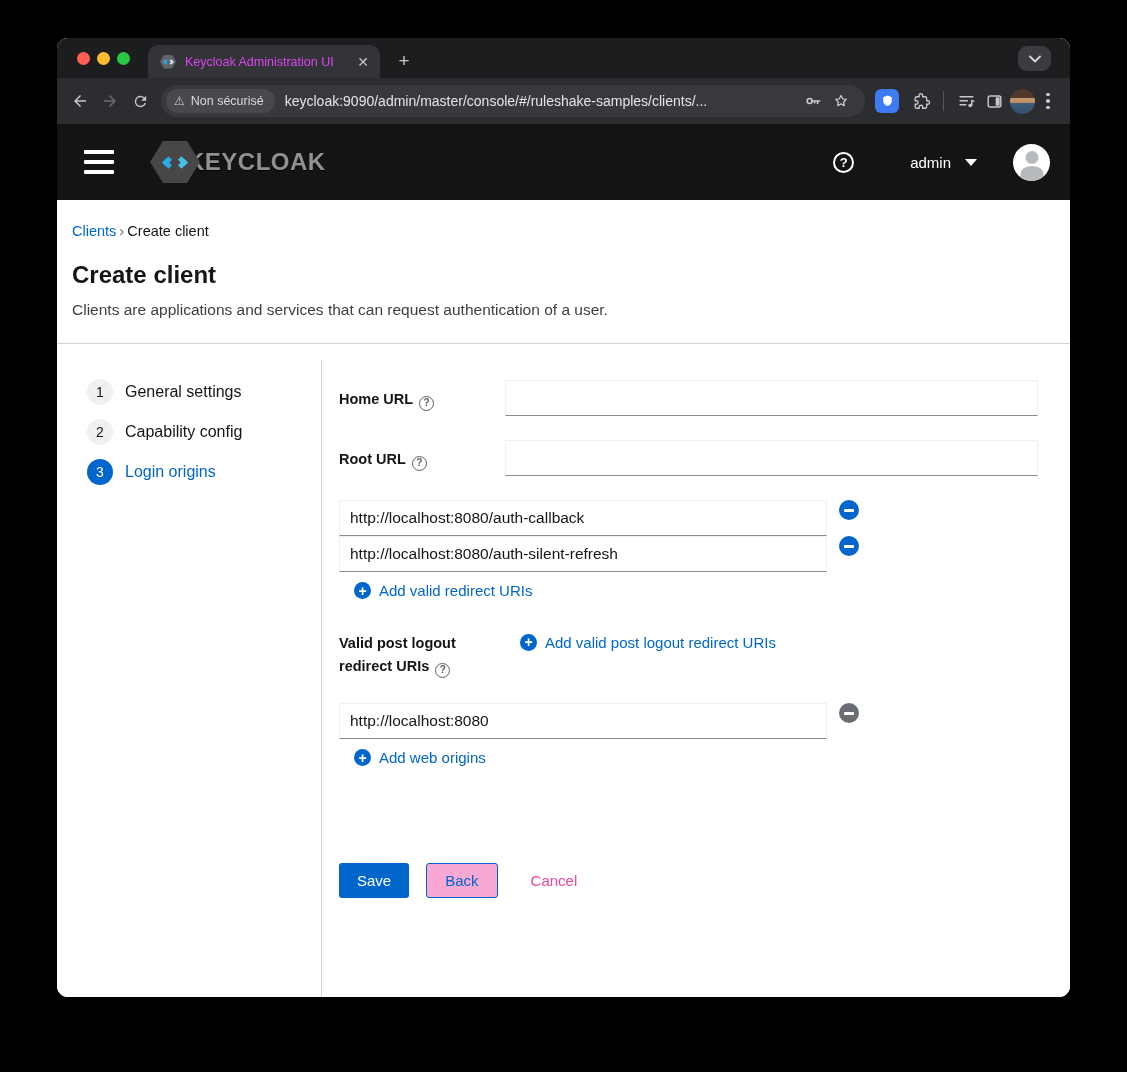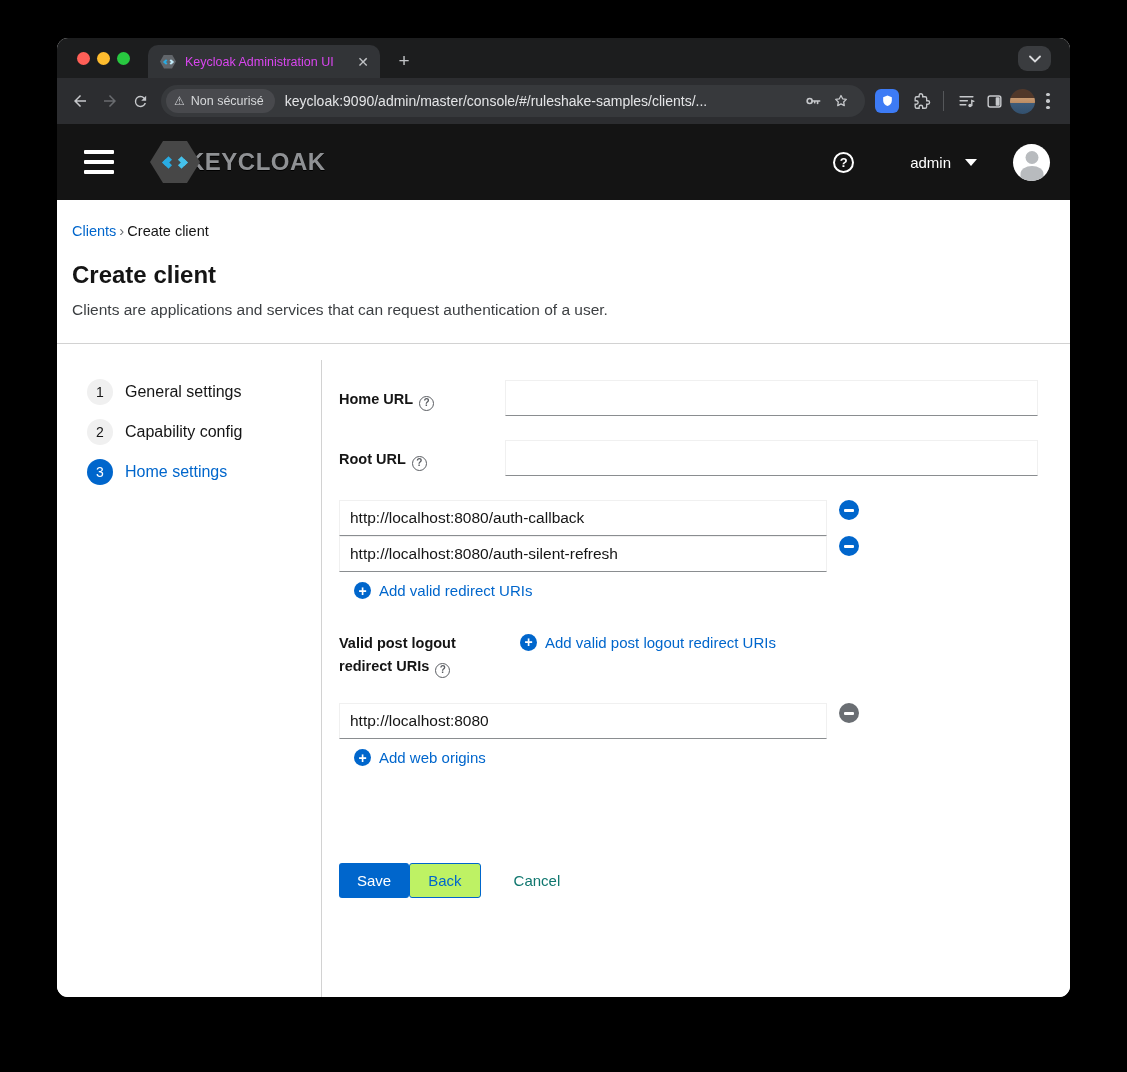--- a/index.html
+++ b/index.html
@@ -85,22 +85,22 @@
   .finput.full { width:533px; }
   .finput.short { width:488px; }
   .minus-btn { width:20px; height:20px; border-radius:50%; background:#0066cc; border:none; margin-left:12px; position:relative; flex:none; cursor:pointer; }
   .minus-btn::after { content:""; position:absolute; left:5px; top:9px; width:10px; height:2.5px; background:#fff; border-radius:1px; }
   .minus-btn.disabled { background:#6a6e73; }
   .add-link { display:inline-flex; align-items:center; gap:8px; margin:10px 0 0 15px; color:#0066cc; font-size:15px; text-decoration:none; cursor:pointer; }
   .plus-icon { width:17px; height:17px; border-radius:50%; background:#0066cc; color:#fff; font-size:14px; font-weight:bold; line-height:1; display:flex; align-items:center; justify-content:center; flex:none; }
   .actions { display:flex; align-items:center; margin-top:96px; }
   .btn { font-family:"Liberation Sans", sans-serif; font-size:15px; border-radius:3px; cursor:pointer; }
   .btn-save { background:#0066cc; color:#fff; border:none; padding:9px 18px; }
-  .btn-back { background:#bef264; color:#0066cc; border:1px solid #0066cc; padding:8px 18px; }
-  .btn-cancel { background:none; border:none; color:#0f766e; padding:9px 0; margin-left:33px; }
+  .btn-back { background:#f9a8d4; color:#0066cc; border:1px solid #0066cc; padding:8px 18px; margin-left:17px; }
+  .btn-cancel { background:none; border:none; color:#ec4899; padding:9px 0; margin-left:33px; }
 
   svg { display:block; }
 </style>
 </head>
 <body>
 
 <div class="screen">
 <div class="window">
 
   <div class="tabstrip">
@@ -229,21 +229,21 @@
       <div class="step">
         <span class="step-num">1</span>
         <span class="step-label">General settings</span>
       </div>
       <div class="step">
         <span class="step-num">2</span>
         <span class="step-label">Capability config</span>
       </div>
       <div class="step active">
         <span class="step-num">3</span>
-        <span class="step-label">Home settings</span>
+        <span class="step-label">Login origins</span>
       </div>
     </div>
 
     <div class="form">
 
       <div class="group">
         <div class="glabel"><span>Home URL</span><span class="qicon">?</span></div>
         <div class="gbody">
           <div class="frow">
                 <input class="finput full" value="" style="">

